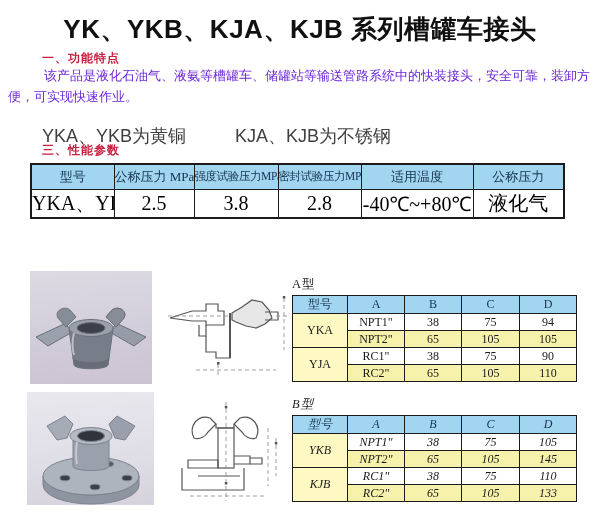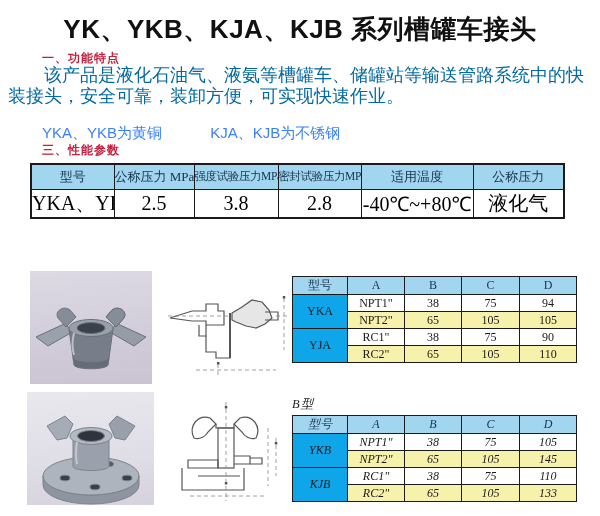--- a/index.html
+++ b/index.html
@@ -11,44 +11,44 @@
   .title {
     position:absolute; top:12px; left:0; width:600px; text-align:center;
     font-size:26px; font-weight:bold; color:#111; letter-spacing:0.5px;
   }
   .sec-heading {
     position:absolute; left:42px; font-size:12px; font-weight:bold; color:#c5203f;
     letter-spacing:1px; white-space:nowrap;
   }
   .h1 { top:50px; } .h2 { top:106px; } .h3 { top:142px; } .h4 { top:247px; }
   .para {
-    position:absolute; left:8px; top:65px; width:586px; font-size:18px;
-    line-height:21px; text-indent:36px; color:#0369a1;
-  }
-  .materials { position:absolute; left:42px; top:124px; font-size:15px; color:#3b82f6; white-space:nowrap; }
+    position:absolute; left:8px; top:65px; width:586px; font-size:13px;
+    line-height:21px; text-indent:36px; color:#6d28d9;
+  }
+  .materials { position:absolute; left:42px; top:124px; font-size:18px; color:#404040; white-space:nowrap; }
   .materials .gap { margin-left:44px; }
 
   table { border-collapse:collapse; table-layout:fixed; background:#fff; }
   th, td {
     border:1px solid #1b1b1b; text-align:center; vertical-align:middle;
     overflow:hidden; white-space:nowrap; font-weight:normal;
   }
   .perf-table { position:absolute; left:30px; top:163px; width:534px; border:2px solid #1b1b1b; }
   .perf-table th { height:25px; background:#a2d5ef; color:#16334f; font-size:13px; font-family:"Liberation Serif", serif; }
   .perf-table th.squeeze { font-size:11.5px; letter-spacing:-0.4px; }
   .perf-table td { height:26px; font-size:20px; font-family:Liberation Serif, serif; color:#000000; }
   tr.hl td { background:#f7f2ab; }
 
   .dim-block { position:absolute; width:292px; }
   .dim-a { left:292px; top:276px; } .dim-b { left:292px; top:396px;font-style:italic; }
   .dim-label { font-size:12.5px; font-family:"Liberation Serif", serif; color:#222; margin-bottom:2px; letter-spacing:1px; }
   .dim-table { width:285px; border:1.5px solid #1b1b1b; }
   .dim-table th { height:17px; background:#a2d5ef; color:#16334f; font-size:12px; font-family:"Liberation Serif", serif; }
   .dim-table td { height:17px; font-size:12px; font-family:"Liberation Serif", serif; }
-  .dim-table td.model { background:#0ea5e9; }
+  .dim-table td.model { background:#fef9c3; }
   .dim-table tr.hl td.yel { background:#f7f2ab; }
 
   .photo {
     position:absolute; overflow:hidden;
   }
   .photo-a { left:30px; top:271px; width:122px; height:113px;
     background:linear-gradient(175deg,#dddae4 0%,#d2cdda 55%,#cbc3d2 100%); }
   .photo-b { left:27px; top:392px; width:127px; height:113px;
     background:linear-gradient(175deg,#e9e8ee 0%,#dfdde6 60%,#d6d2dd 100%); }
   .drawing { position:absolute; background:#ffffff; }
@@ -140,20 +140,21 @@
         <line x1="2" y1="36" x2="64" y2="36"></line>
       </g>
       <g fill="#555">
         <rect x="51" y="82" width="2.5" height="2.5"></rect>
         <rect x="116.8" y="16" width="2.5" height="2.5"></rect>
       </g>
     </svg>
   </div>
 
   <div class="dim-block dim-a">
+    <div class="dim-label">A型</div>
     <table class="dim-table">
       <colgroup>
         <col style="width:55px">
           <col style="width:57px">
           <col style="width:57px">
           <col style="width:58px">
           <col style="width:57px">
       </colgroup>
       <thead>
         <tr>

